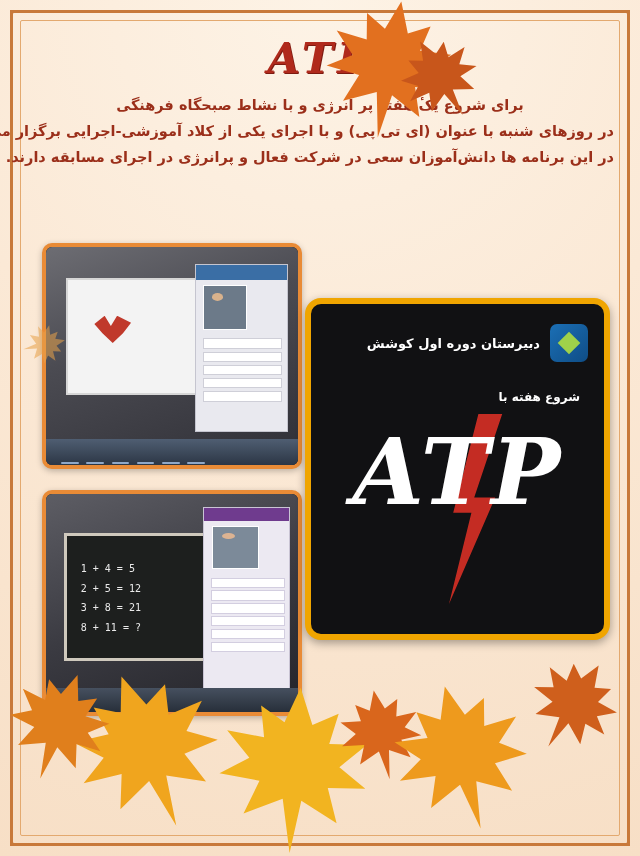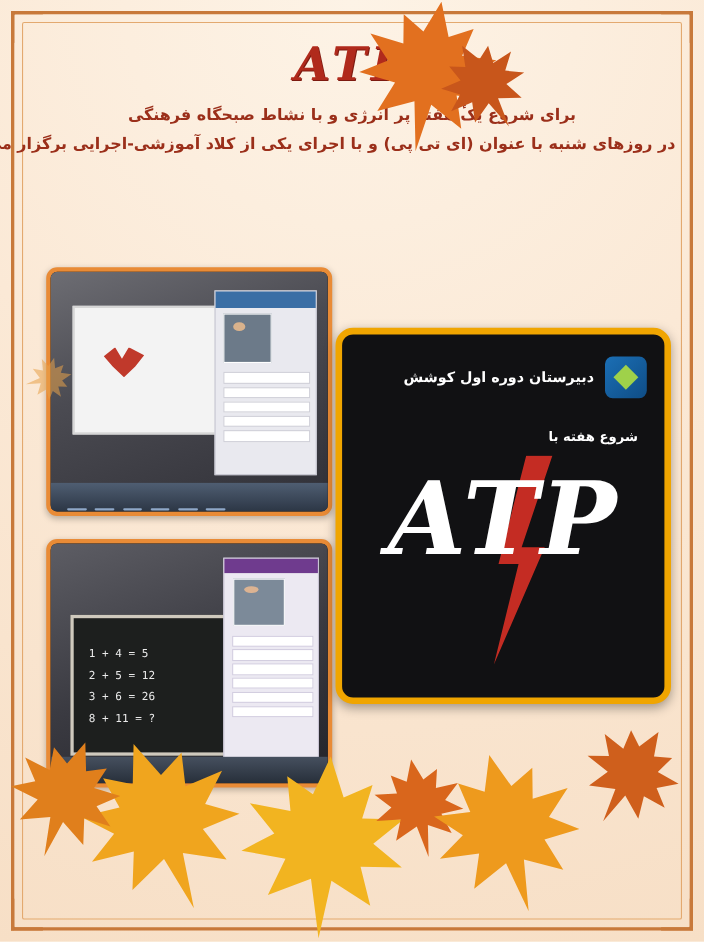--- a/index.html
+++ b/index.html
@@ -96,21 +96,21 @@
   .win-vid{position:absolute;left:8%;top:12%;width:46%;height:26%;background:#6c7a89;border:1px solid #fff;}
   .win-face{position:absolute;left:18%;top:16%;width:26%;height:18%;border-radius:50%;background:#d9b28c;}
   .win-row{position:absolute;left:8%;height:5%;width:84%;background:#fff;border:1px solid #cfcfd8;}
   .taskbar{position:absolute;left:0;right:0;bottom:0;height:12%;background:linear-gradient(#4f5e72,#2c3645);}
   .tb-ico{position:absolute;bottom:2%;width:7%;height:8%;background:#8fa8c8;border-radius:2px;}
 
   
   .room2{position:absolute;inset:0;background:linear-gradient(160deg,#5d5d64 0%,#3b3b42 50%,#232329 100%);}
   .board{
     position:absolute;left:7%;top:18%;width:56%;height:56%;
-    background:#1d1f1e;border:3px solid #cfc9bd;margin-top:26px;
+    background:#1d1f1e;border:3px solid #cfc9bd;
   }
   .sum{
     position:absolute;left:10%;color:#eaeaea;font-family:"DejaVu Sans Mono", monospace;
     font-size:10px;direction:ltr;text-align:left;
   }
   .win2{
     position:absolute;right:3%;top:6%;width:34%;height:84%;
     background:#ece9f2;border:1px solid #c9c4d4;
   }
   .w2-head{position:absolute;left:0;right:0;top:0;height:7%;background:#6f3b8e;}
@@ -199,20 +199,21 @@
   <div class="corner tl"></div>
   <div class="corner tr"></div>
   <div class="corner bl"></div>
   <div class="corner br"></div>
 
   <div class="atp-title">ATP</div>
 
   <div class="paragraph">
     <div>برای شروع یکٔ هفته پر انرژی و با نشاط صبحگاه فرهنگی</div>
     <div>در روزهای شنبه با عنوان (ای تی پی) و با اجرای یکی از کلاد آموزشی-اجرایی برگزار می گردد</div>
+    <div>در این برنامه ها دانش‌آموزان سعی در شرکت فعال و پرانرژی در اجرای مسابقه دارند.</div>
   </div>
 
   <div class="photo photo1">
     <div class="room"></div>
     <div class="screen-white">
       <div class="bird"></div>
     </div>
     <div class="win-panel">
       <div class="win-head"></div>
       <div class="win-vid">
@@ -232,21 +233,21 @@
       <div class="tb-ico" style="left:46%"></div>
       <div class="tb-ico" style="left:56%"></div>
     </div>
   </div>
 
   <div class="photo photo2">
     <div class="room2"></div>
     <div class="board">
       <div class="sum" style="top:22%">1 + 4 = 5</div>
       <div class="sum" style="top:38%">2 + 5 = 12</div>
-      <div class="sum" style="top:54%">3 + 6 = 26</div>
+      <div class="sum" style="top:54%">3 + 8 = 21</div>
       <div class="sum" style="top:70%">8 + 11 = ?</div>
     </div>
     <div class="win2">
       <div class="w2-head"></div>
       <div class="w2-vid">
         <div class="w2-face"></div>
       </div>
       <div class="w2-row" style="top:38%"></div>
       <div class="w2-row" style="top:45%"></div>
       <div class="w2-row" style="top:52%"></div>

